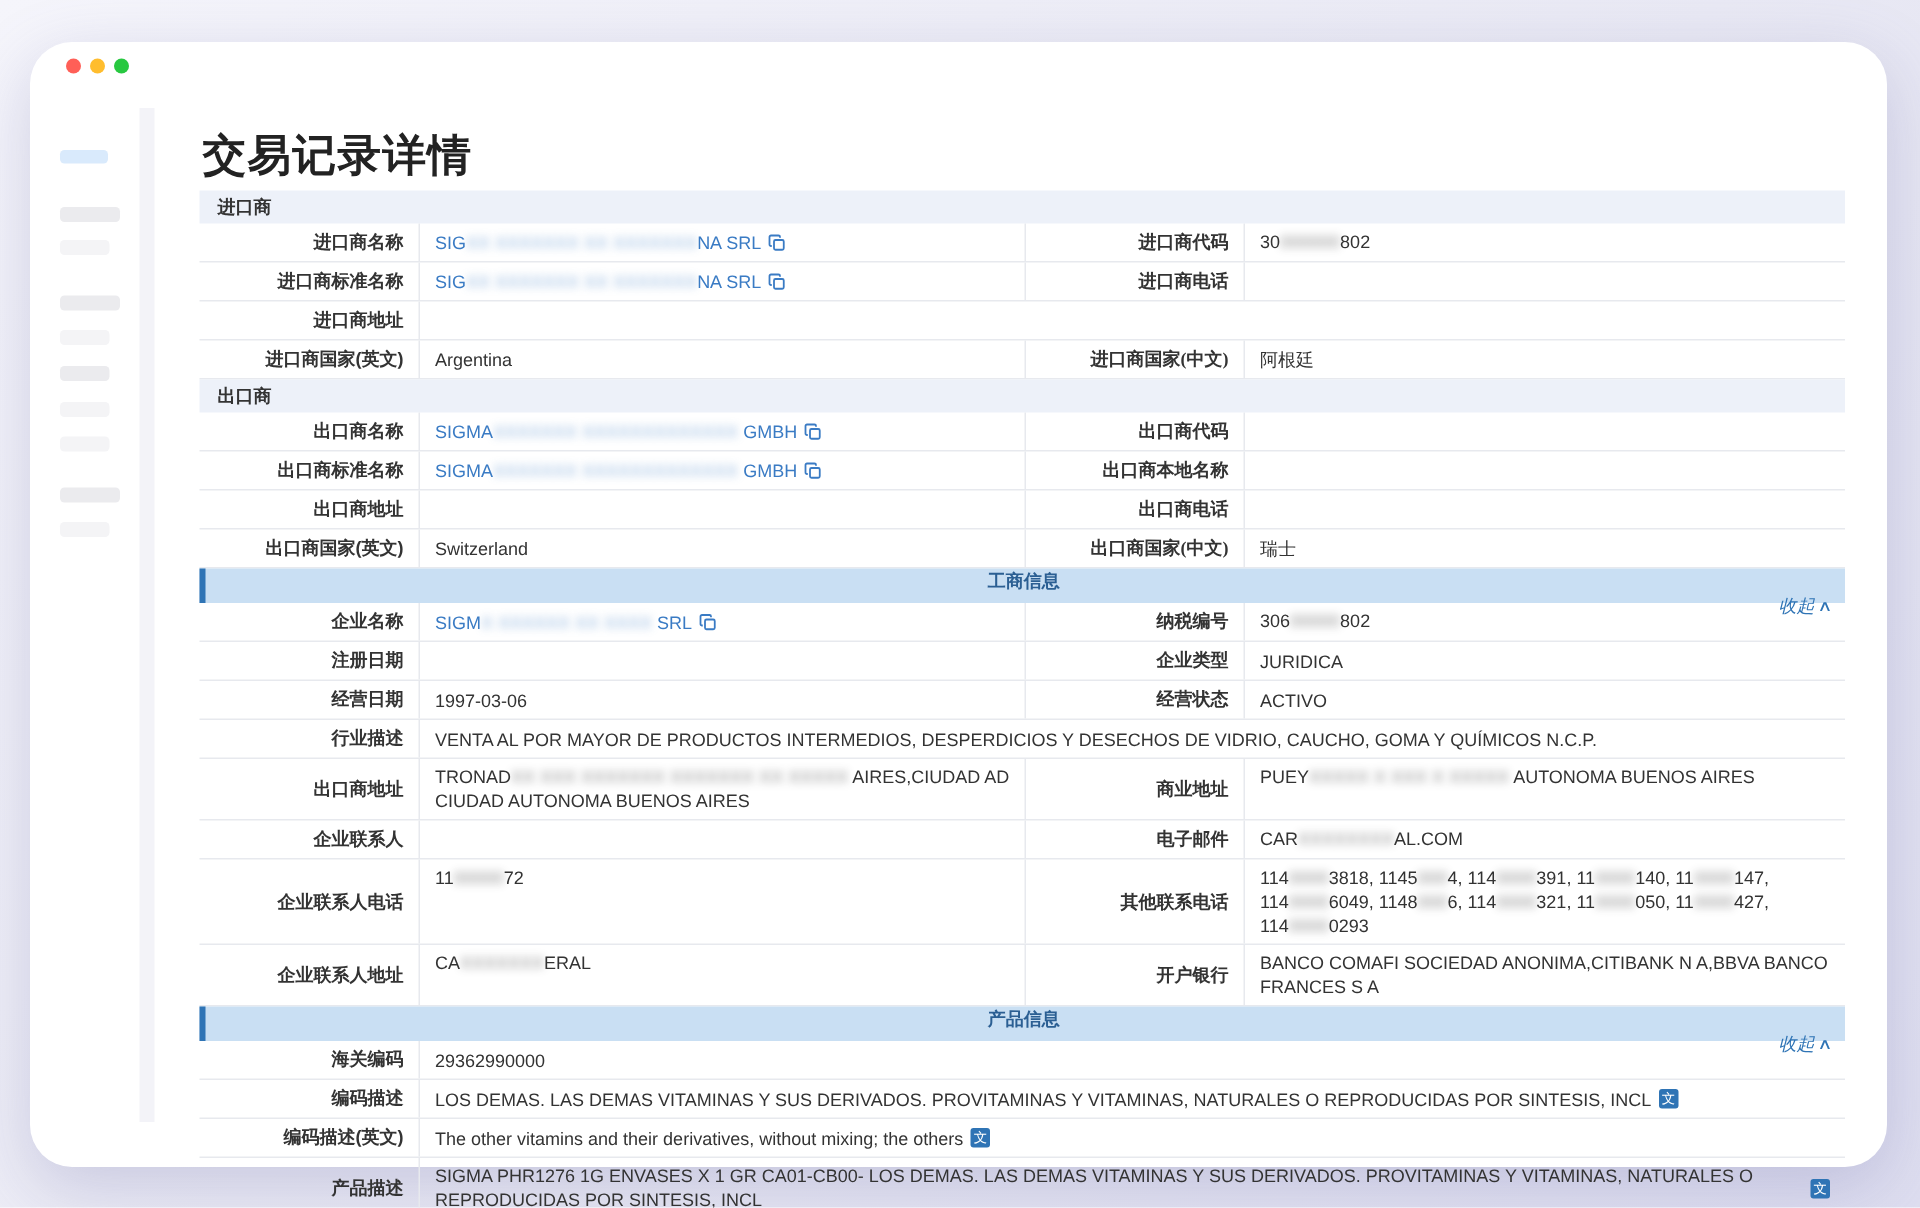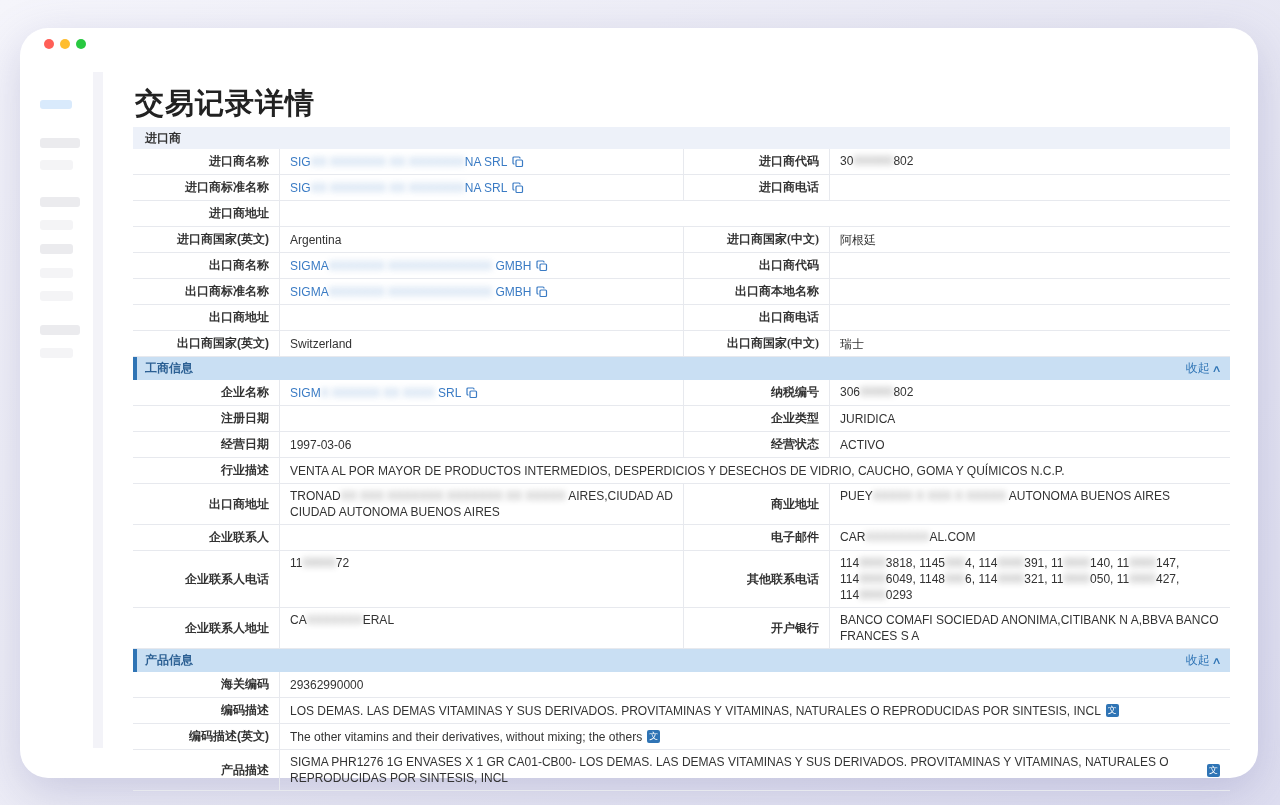--- a/index.html
+++ b/index.html
@@ -23,23 +23,23 @@
   .sb-lite { background:#f4f4f6; }
   .vdivider { position:absolute; left:73px; top:44px; width:10px; height:676px; background:#f3f3f8; }
 
   
   .content { position:absolute; left:113px; top:44px; width:1097px; }
   h1.title { font-size:29px; font-weight:700; color:#222; padding:12px 0 0 2px; height:42px; letter-spacing:1px; }
   .dtable { margin-top:13px; width:1097px; font-size:12px; color:#333; }
 
   .sec-header { height:22px; display:flex; align-items:center; padding:0 10px 0 12px; }
   .sec-header.plain { background:#edf1f9; color:#333; font-weight:700; }
-  .sec-header.blue { background:#c9dff3; border-left:4px solid #2f74b5; padding-left:8px; height:23px; }
+  .sec-header.blue { background:#c9dff3; border-left:4px solid #2f74b5; padding-left:8px; height:23px;flex-direction:column; }
   .sec-header.blue .sec-title { color:#2b5f93; font-weight:700; }
-  .collapse { margin-left:auto; color:#2f74b5; cursor:pointer; text-decoration:none; font-size:12px; display:flex; align-items:center; gap:3px; }
+  .collapse { margin-left:auto; color:#2f74b5; cursor:pointer; text-decoration:none; font-size:12px; display:flex; align-items:center; gap:3px;font-style:italic; }
   .collapse .chev { font-size:10px; transform:scaleX(1.4); display:inline-block; }
 
   .trow { display:flex; align-items:stretch; border-bottom:1px solid #e7e9ee; min-height:23px; }
   .lbl { flex:0 0 147px; display:flex; align-items:center; justify-content:flex-end;
     text-align:right; padding:4px 10px 4px 4px; font-weight:700; color:#333;
     border-right:1px solid #e7e9ee; }
   .val { flex:0 0 403px; display:flex; align-items:center; padding:4px 10px; line-height:16px; }
   .lbl.l2 { border-left:1px solid #e7e9ee;font-family:Liberation Serif, serif; }
   .val.v2 { flex:1 1 auto; }
   .val.full { flex:1 1 auto; }
@@ -117,20 +117,23 @@
         <div class="lbl">进口商地址</div>
         <div class="val full"></div>
       </div>
       <div class="trow">
         <div class="lbl">进口商国家(英文)</div>
         <div class="val">Argentina</div>
         <div class="lbl l2">进口商国家(中文)</div>
         <div class="val v2">阿根廷</div>
       </div>
 
+      <div class="sec-header plain">
+        <span>出口商</span>
+      </div>
       <div class="trow">
         <div class="lbl">出口商名称</div>
         <div class="val">
           <a class="link segwrap"><span>SIGMA</span><span class="redacted">XXXXXXX XXXXXXXXXXXXX</span><span> GMBH</span></a>
           <span class="copy">
               <svg width="12" height="12" viewBox="0 0 24 24" fill="none" stroke="#3a7bc4" stroke-width="2.4">
                 <rect x="8" y="8" width="13" height="13" rx="2"></rect>
                 <path d="M5 16H4a2 2 0 0 1-2-2V4a2 2 0 0 1 2-2h10a2 2 0 0 1 2 2v1"></path>
               </svg>
             </span>

